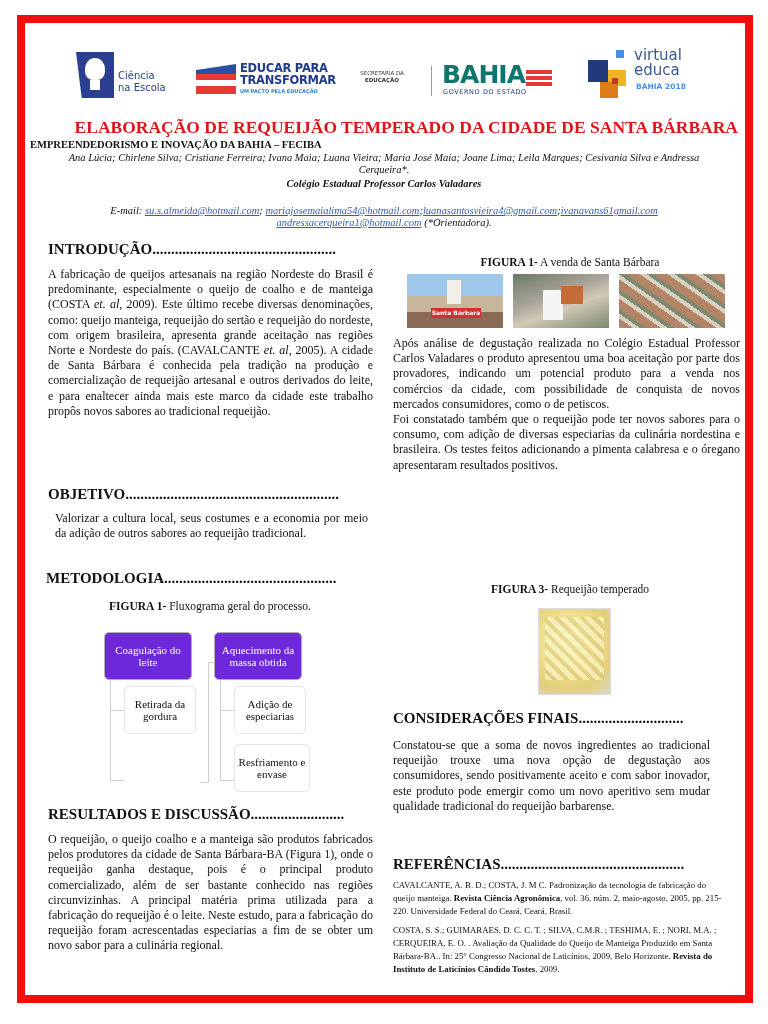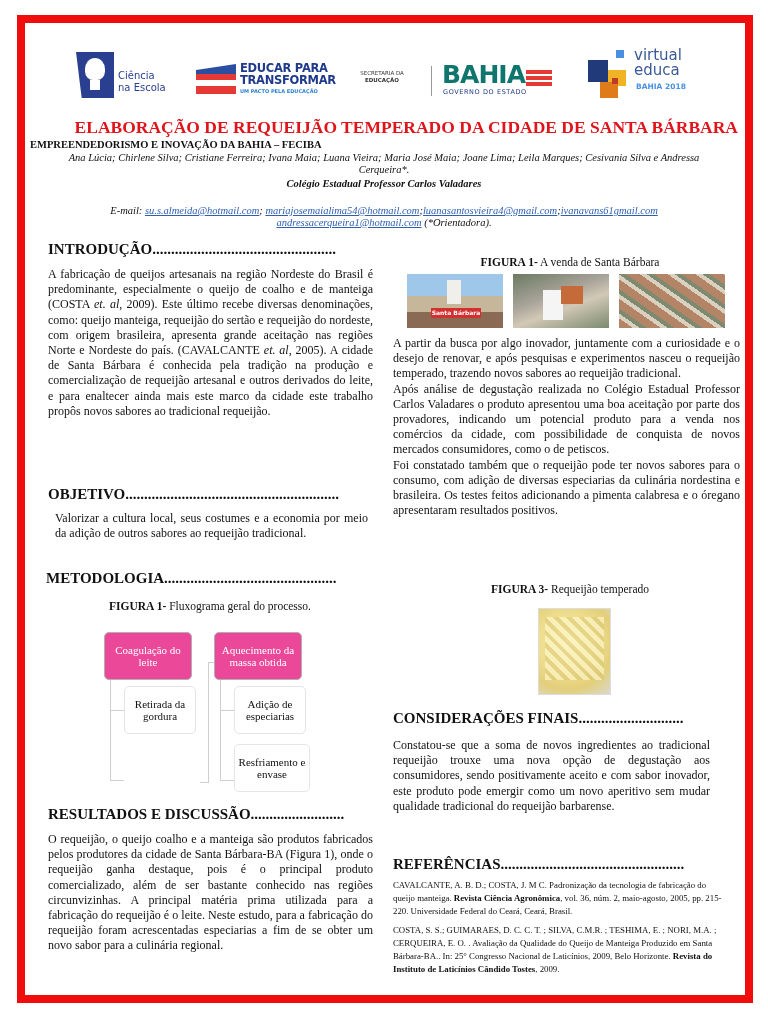--- a/index.html
+++ b/index.html
@@ -55,21 +55,21 @@
   .intro-h { left: 48px; top: 241px; width: 325px; }
   .intro-p { left: 48px; top: 267px; width: 325px; }
   .obj-h { left: 48px; top: 486px; width: 320px; }
   .obj-p { left: 55px; top: 511px; width: 313px; }
   .met-h { left: 46px; top: 570px; width: 320px; }
   .fig1-cap { left: 40px; top: 600px; width: 340px; }
 
   
   .flow { left: 100px; top: 630px; width: 220px; height: 160px; }
   .fbox { position: absolute; border-radius: 5px; font-size: 11px; line-height: 12.5px; text-align: center; display: flex; align-items: center; justify-content: center; }
-  .fbox.gray { background: #ec4899; color: #ffffff; border: 1px solid #b0b0b0; }
+  .fbox.gray { background: #6d28d9; color: #ffffff; border: 1px solid #b0b0b0; }
   .fbox.white { background: #ffffff; color: #111; border: 1px solid #e5e5e5; }
   .fline { position: absolute; background: #cfcfcf; }
 
   .res-h { left: 48px; top: 806px; width: 325px; }
   .res-p { left: 48px; top: 832px; width: 325px; }
 
   .fig1r-cap { left: 395px; top: 256px; width: 350px; }
   .photos { left: 407px; top: 274px; width: 330px; height: 56px; }
   .ph { position: absolute; top: 0; height: 54px; }
   .ph1 { left: 0; width: 96px; background: linear-gradient(180deg, #9fc7ea 0 40%, #c6b79a 40% 70%, #8a6a55 70% 100%); }
@@ -189,21 +189,20 @@
     <div class="sign">Santa Bárbara</div>
   </div>
   <div class="ph ph2">
     <div class="church2"></div>
     <div class="roof"></div>
   </div>
   <div class="ph ph3"></div>
 </div>
 
 <div class="abs p r-p1">
-  <div>A partir da busca por algo inovador, juntamente com a curiosidade e o desejo de renovar, e após pesquisas e experimentos nasceu o requeijão temperado, trazendo novos sabores ao requeijão tradicional.</div>
   <div>Após análise de degustação realizada no Colégio Estadual Professor Carlos Valadares o produto apresentou uma boa aceitação por parte dos provadores, indicando um potencial produto para a venda nos comércios da cidade,  com possibilidade de conquista de novos mercados consumidores, como o de petiscos.</div>
   <div>Foi constatado também que o requeijão pode ter novos sabores para o consumo, com adição de diversas especiarias da culinária nordestina e brasileira. Os testes feitos adicionando a pimenta calabresa e o óregano apresentaram resultados positivos.</div>
 </div>
 
 <div class="abs fig-cap fig3-cap"><b>FIGURA 3-</b><span> Requeijão temperado</span></div>
 <div class="abs photo-req"></div>
 
 <div class="abs h cons-h">CONSIDERAÇÕES FINAIS............................</div>
 <div class="abs p cons-p">Constatou-se que a soma de novos ingredientes ao tradicional requeijão trouxe uma nova opção de degustação aos consumidores, sendo positivamente aceito e com sabor inovador,  este produto pode emergir como um novo aperitivo sem mudar qualidade tradicional do requeijão barbarense.</div>
 

